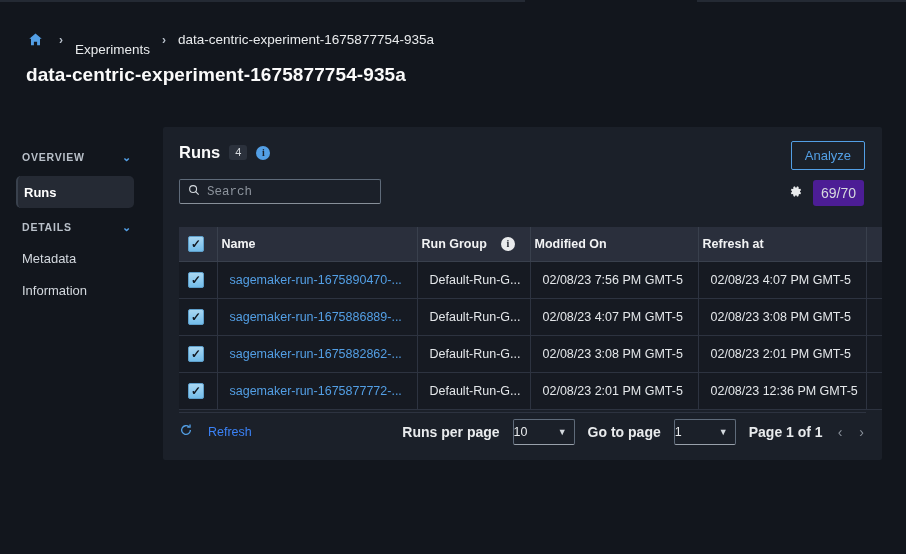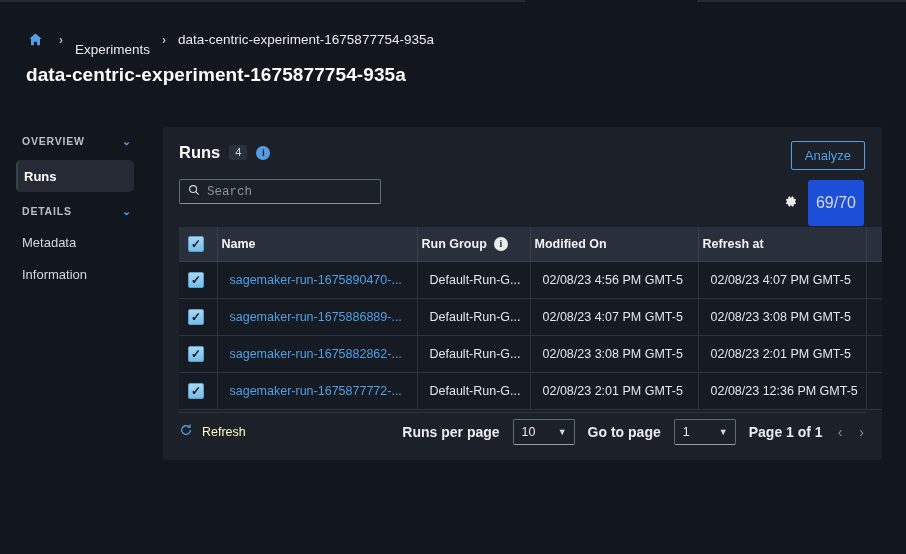--- a/index.html
+++ b/index.html
@@ -27,21 +27,21 @@
   .bc-link { color:#e9ebed; font-size: 13.5px; margin-top: 20px; }
   .bc-current { color:#e9ebed; font-size: 13.5px; }
 
   
   .page-title {
     position: absolute; left: 26px; top: 64px;
     font-size: 19px; font-weight: 700; color: #fafafa; letter-spacing: 0.1px;
   }
 
   
-  .sidebar { position:absolute; left:0; top:126px; width:150px;text-align:center; }
+  .sidebar { position:absolute; left:0; top:142px; width:150px;text-align:center; }
   .side-group {
     display:flex; align-items:center; justify-content:space-between;
     padding: 0 18px 0 22px; height: 30px;
     font-size: 10.5px; font-weight: 700; letter-spacing: 0.8px; color: #b9c0c9;
   }
   .side-group .chev { color:#539fe5; font-size: 11px; }
   .side-item {
     height: 32px; display:flex; align-items:center;
     padding-left: 22px; font-size: 13px; color: #d3d8de;
   }
@@ -94,22 +94,22 @@
     color:#d4d9de; font-size:12.5px; font-family:Liberation Mono, monospace;
     width: 150px; padding:0;
   }
   .search-box input::placeholder { color:#8d949d; }
 
   .gear-group {
     position:absolute; right:18px; top:1px; display:flex; align-items:center; gap:10px;
   }
   .gear { font-size:15px; color:#e9ebed; }
   .ratio-badge {
-    background:#1d4ed8; color:#d6dade; font-size:16px;
-    border-radius:3px; padding:15px 8px; line-height:1;
+    background:#4c1d95; color:#d6dade; font-size:14px;
+    border-radius:3px; padding:6px 8px; line-height:1;
   }
 
   
   .table-wrap { position:absolute; left:16px; top:100px; right:0px; overflow:hidden; }
   table { border-collapse: collapse; table-layout: fixed; width: 760px; }
   thead tr { background:#2a2f3c; height:34px; }
   thead th {
     text-align:left; font-size:12.5px; font-weight:700; color:#f2f3f4;
     padding: 0 4px; border-right:1px solid #39404d; border-bottom:1px solid #39404d;
     white-space:nowrap; overflow:hidden;
@@ -132,29 +132,29 @@
     display:flex; align-items:center; justify-content:center;
     color:#10161f; font-size:12px; font-weight:700;
   }
 
   
   .foot {
     position:absolute; left:16px; right:16px; bottom:14px; height:34px;
     display:flex; align-items:center; border-top:1px solid #2d3340;
     padding-top: 4px;
   }
-  .refresh { display:flex; align-items:center; gap:9px; color:#fef9c3; font-size:12.5px; }
+  .refresh { display:flex; align-items:center; gap:15px; color:#3b82f6; font-size:12.5px; }
   .refresh .ri { font-size:14px; }
   .foot-right { margin-left:auto; display:flex; align-items:center; gap:13px; }
   .foot-label { font-size:14px; color:#e9ebed; font-weight:700; }
   .mini-select {
     position:relative; width:62px; height:26px;
     background:#1b2029; border:1px solid #5f6b7a; border-bottom-color:#99a1ab;
     border-radius:2px; display:flex; align-items:center;
-    padding-left:8px; font-size:12.5px; color:#e9ebed;
+    font-size:12.5px; color:#e9ebed;
   }
   .mini-select .caret { position:absolute; right:7px; font-size:9px; color:#d4d9de; }
   .page-info { font-size:14px; color:#e9ebed; font-weight:700; }
   .pager-btn { font-size:14px; color:#8a919b; padding: 0 2px; }
 </style>
 </head>
 <body>
 
 <div class="top-edge">
   <div class="seg-a"></div>
@@ -237,40 +237,40 @@
           <col style="width:168px">
           <col style="width:73px">
       </colgroup>
       <thead>
         <tr>
           <th class="chk-col">
             <span class="cbox">✓</span>
           </th>
           <th>Name</th>
           <th>
-            <span style="display:inline-flex;align-items:center;gap:7px;">
+            <span style="display:inline-flex;align-items:center;gap:14px;">
               <span>Run Group</span>
               <span class="info-icon light">i</span>
             </span>
           </th>
           <th>Modified On</th>
           <th>Refresh at</th>
           <th class="num-head">val</th>
         </tr>
       </thead>
       <tbody>
         <tr>
           <td class="chk-col">
             <span class="cbox">✓</span>
           </td>
           <td class="name-cell">
             <a href="#">sagemaker-run-1675890470-...</a>
           </td>
           <td>Default-Run-G...</td>
-          <td>02/08/23 4:56 PM GMT-5</td>
+          <td>02/08/23 7:56 PM GMT-5</td>
           <td>02/08/23 4:07 PM GMT-5</td>
           <td class="num-cell">0.5</td>
         </tr>
         <tr>
           <td class="chk-col">
             <span class="cbox">✓</span>
           </td>
           <td class="name-cell">
             <a href="#">sagemaker-run-1675886889-...</a>
           </td>

